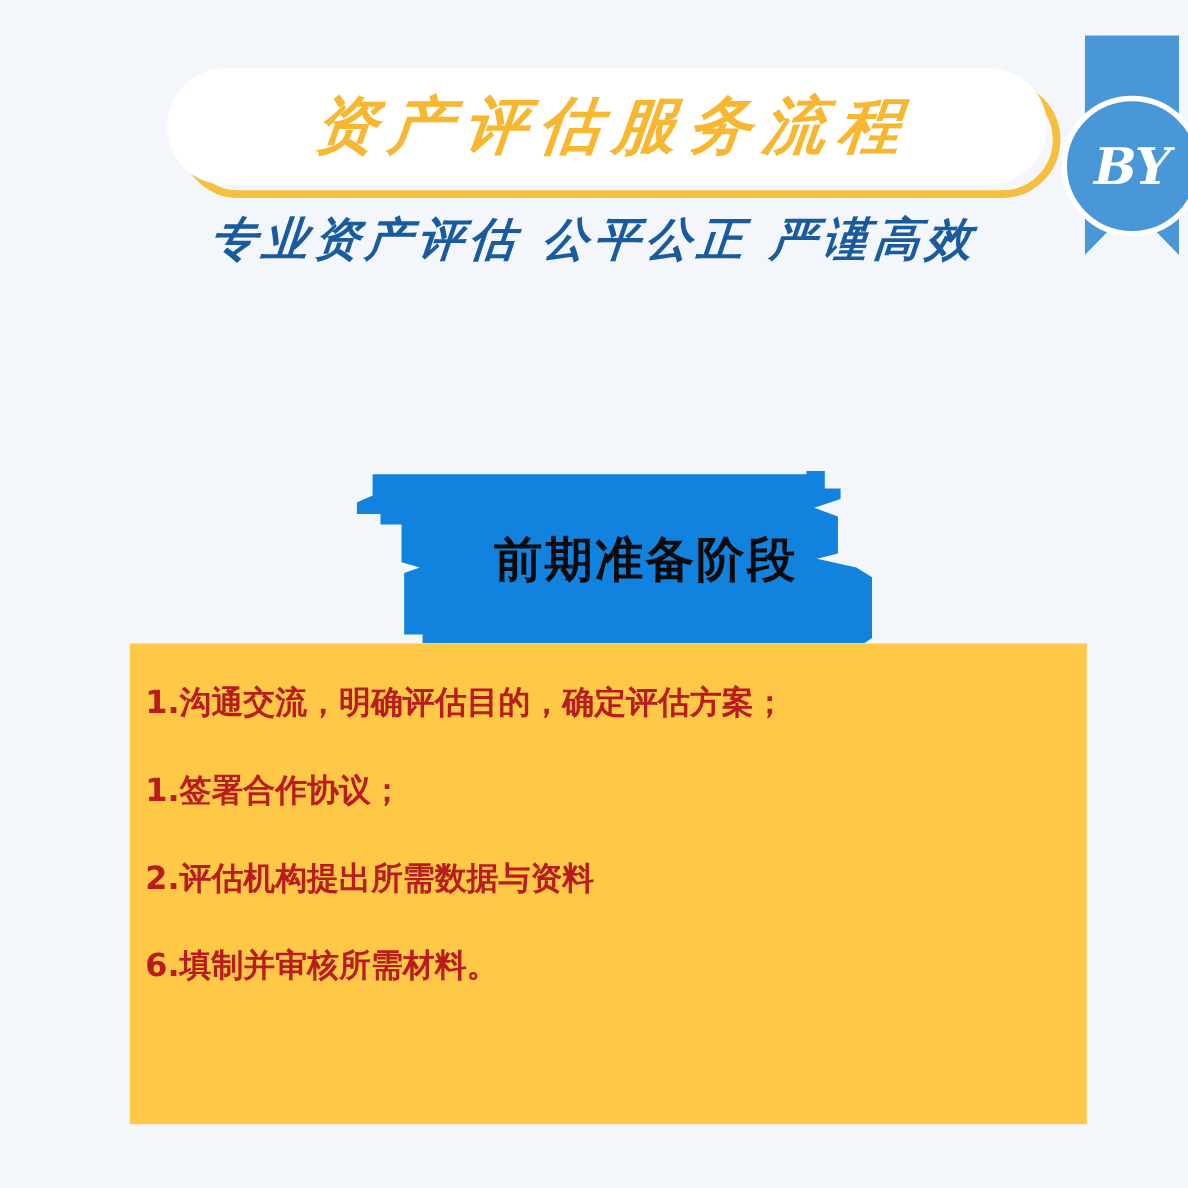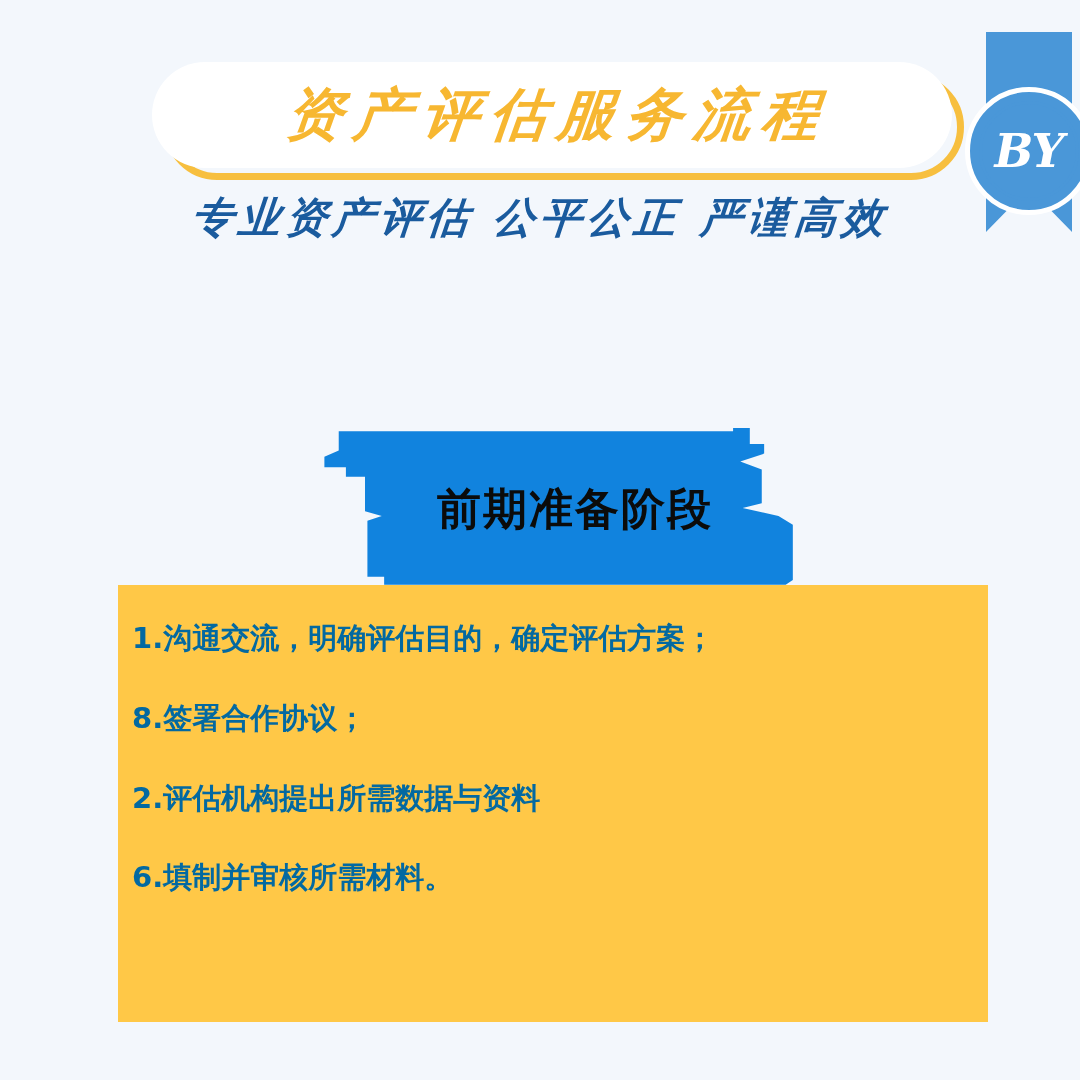--- a/index.html
+++ b/index.html
@@ -165,21 +165,21 @@
       89.5% 10.0%, 92.5% 10.0%, 92.5% 16.0%, 87.5% 21.0%,
       92.0% 26.0%, 92.0% 47.0%, 88.0% 50.0%, 95.5% 55.0%,
       98.5% 60.5%, 98.5% 95.0%, 97.0% 98.0%, 13.0% 98.0%,
       13.0% 93.0%, 9.5% 93.0%, 9.5% 58.0%, 12.5% 55.0%,
       9.0% 52.0%, 9.0% 30.5%, 5.0% 30.5%, 5.0% 24.5%,
       0.5% 24.5%, 0.5% 18.0%, 3.5% 14.0%
     );
   }
   .stage-banner-label {
     position: absolute;
-    left: 0;
+    left: 12px;
     top: 52px;
     width: 478px;
     text-align: center;
     color: #0b0b0b;
     font-size: 44px;
     font-weight: bold;
     letter-spacing: 2px;
     font-family: "DejaVu Sans", "Liberation Sans", sans-serif;
     white-space: nowrap;
     text-indent: 28px;
@@ -195,21 +195,21 @@
     background: #ffc847;
     box-sizing: border-box;
     padding: 36px 30px 20px 14px;
   }
   .step-list {
     list-style: none;
     margin: 0;
     padding: 0;
   }
   .step-item {
-    color: #0369a1;
+    color: #b91c1c;
     font-size: 29px;
     font-weight: bold;
     line-height: 1.2;
     margin-bottom: 45px;
     font-family: "DejaVu Sans", "Liberation Sans", sans-serif;
     white-space: nowrap;
   }
   .step-item:last-child {
     margin-bottom: 0;
   }
@@ -236,19 +236,19 @@
   <div class="subtitle">专业资产评估 公平公正 严谨高效</div>
 
   <div class="stage-banner">
     <div class="stage-banner-shape"></div>
     <div class="stage-banner-label">前期准备阶段</div>
   </div>
 
   <div class="content-card">
     <ul class="step-list">
       <li class="step-item">1.沟通交流，明确评估目的，确定评估方案；</li>
-      <li class="step-item">8.签署合作协议；</li>
+      <li class="step-item">1.签署合作协议；</li>
       <li class="step-item">2.评估机构提出所需数据与资料</li>
       <li class="step-item">6.填制并审核所需材料。</li>
     </ul>
   </div>
 
 </div>
 
 </body></html>

